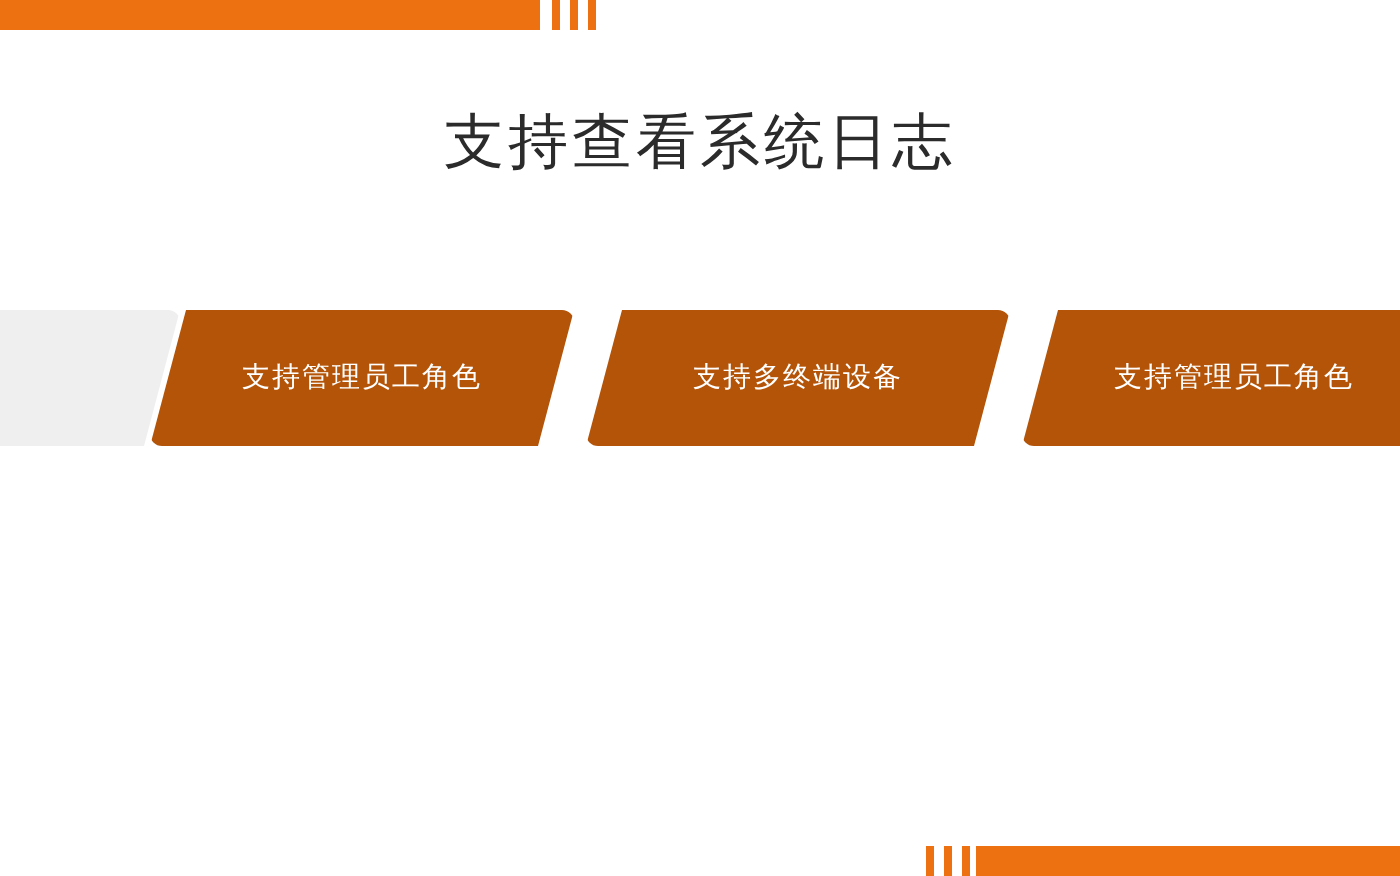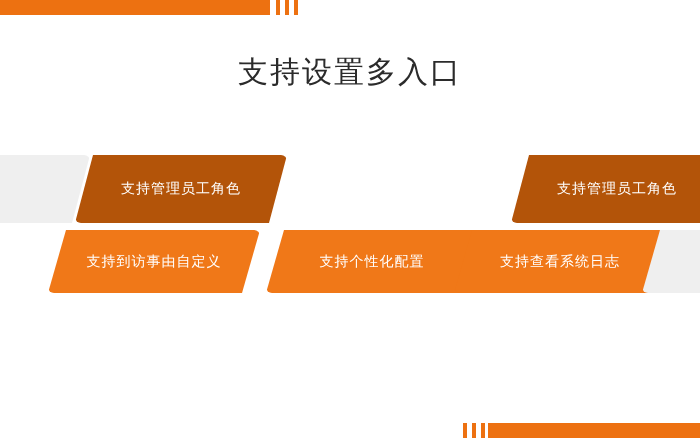--- a/index.html
+++ b/index.html
@@ -142,48 +142,37 @@
 
 <div class="slide">
 
   <div class="deco-top">
     <div class="deco-top-bar"></div>
     <div class="deco-top-stripe s1"></div>
     <div class="deco-top-stripe s2"></div>
     <div class="deco-top-stripe s3"></div>
   </div>
 
-  <div class="title">支持设置多入口</div>
+  <div class="title">支持查看系统日志</div>
 
   <div class="row row-1">
     <div class="plg gray r1-ghost">
       <span class="plg-label"></span>
     </div>
     <div class="plg dark r1-a">
       <span class="plg-label">支持管理员工角色</span>
     </div>
+    <div class="plg dark r1-b">
+      <span class="plg-label">支持多终端设备</span>
+    </div>
     <div class="plg dark r1-c">
       <span class="plg-label">支持管理员工角色</span>
     </div>
   </div>
 
-  <div class="row row-2">
-    <div class="plg light r2-a">
-      <span class="plg-label">支持到访事由自定义</span>
-    </div>
-    <div class="plg light r2-b">
-      <span class="plg-label">支持个性化配置</span>
-    </div>
-    <div class="plg light r2-c">
-      <span class="plg-label">支持查看系统日志</span>
-    </div>
-    <div class="plg gray r2-ghost">
-      <span class="plg-label"></span>
-    </div>
-  </div>
 
   <div class="deco-bottom">
     <div class="deco-bottom-stripe s1"></div>
     <div class="deco-bottom-stripe s2"></div>
     <div class="deco-bottom-stripe s3"></div>
     <div class="deco-bottom-bar"></div>
   </div>
 
 </div>
 

